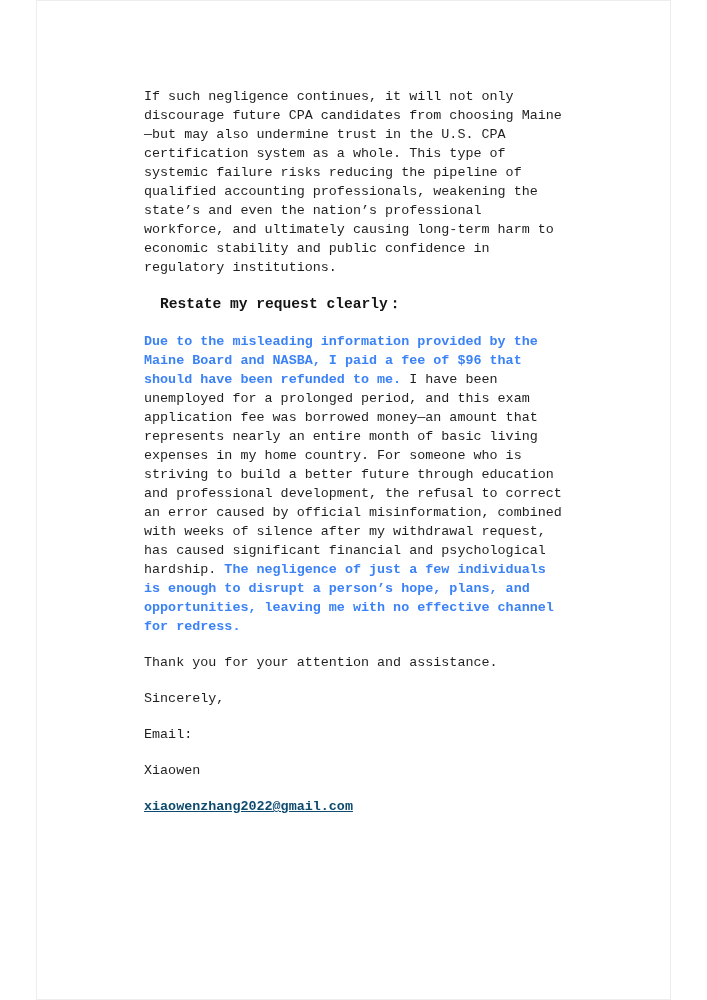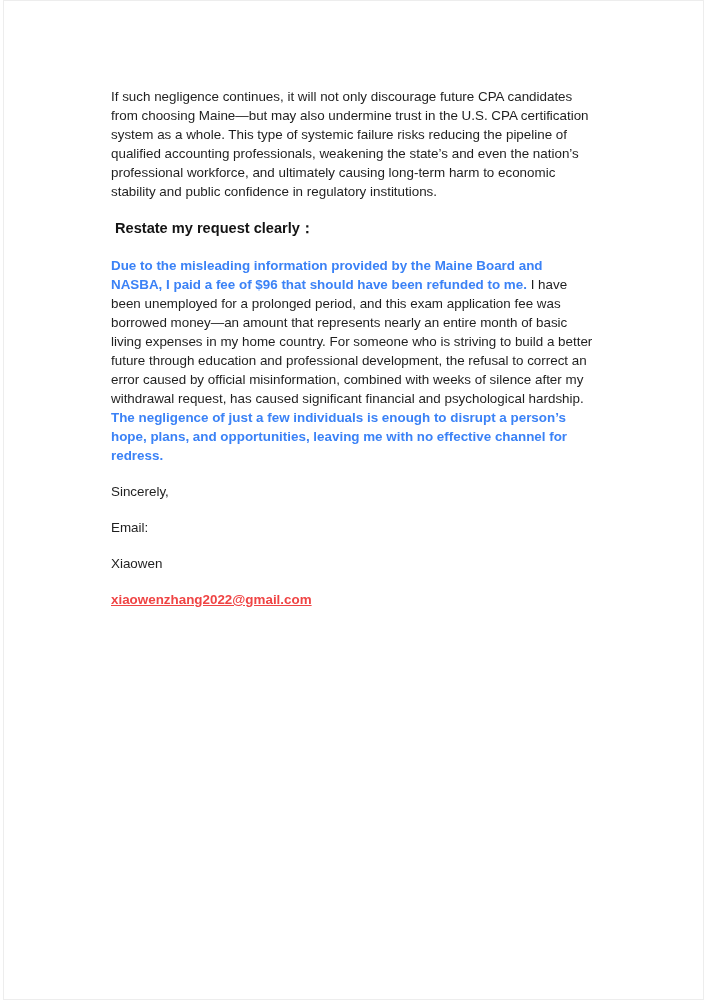--- a/index.html
+++ b/index.html
@@ -2,55 +2,55 @@
 <html><head>
 <meta charset="utf-8">
 <style>
   html, body {
     margin: 0;
     padding: 0;
     background: #ffffff;
   }
   .page {
     position: relative;
-    width: 701px;
+    width: 635px;
     height: 1000px;
     margin: 0 auto;
     background: #ffffff;
     border: 1px solid #ededed;
     box-sizing: border-box;
     overflow: hidden;
-    font-family: Liberation Sans, sans-serif;
+    font-family: Liberation Mono, monospace;
     color: #1f1f1f;
   }
   .doc {
     box-sizing: border-box;
     padding: 86px 106px 0 107px;
   }
   .doc p {
     margin: 0 0 17px 0;
     font-size: 13.4px;
     line-height: 19px;
     text-align: left;
   }
   .doc h2 {
-    margin: 0 0 18px 4px;
+    margin: 0 0 18px 16px;
     font-size: 14.6px;
     line-height: 20px;
     font-weight: bold;
     color: #141414;
   }
   .bold {
     font-weight: bold;
     color: #3b82f6;
   }
   .email-link {
     display: inline-block;
     font-weight: bold;
-    color: #ef4444;
+    color: #0c4a6e;
     text-decoration: underline;
     cursor: pointer;
   }
   .link-line {
     margin: 0 0 17px 0;
     font-size: 13.4px;
     line-height: 19px;
   }
 </style>
 </head>
@@ -59,20 +59,21 @@
 <div class="page">
   <div class="doc">
 
     <p>If such negligence continues, it will not only discourage future CPA candidates from choosing Maine—but may also undermine trust in the U.S. CPA certification system as a whole. This type of systemic failure risks reducing the pipeline of qualified accounting professionals, weakening the state’s and even the nation’s professional workforce, and ultimately causing long-term harm to economic stability and public confidence in regulatory institutions.</p>
 
     <h2>Restate my request clearly：</h2>
 
     <p><span class="bold">Due to the misleading information provided by the Maine Board and NASBA, I paid a fee of $96 that should have been refunded to me.</span><span> I have been unemployed for a prolonged period, and this exam application fee was borrowed money—an amount that represents nearly an entire month of basic living expenses in my home country. For someone who is striving to build a better future through education and professional development, the refusal to correct an error caused by official misinformation, combined with weeks of silence after my withdrawal request, has caused significant financial and psychological hardship. </span><span class="bold">The negligence of just a few individuals is enough to disrupt a person’s hope, plans, and opportunities, leaving me with no effective channel for redress.</span></p>
 
 
+    <p>Thank you for your attention and assistance.</p>
 
     <p>Sincerely,</p>
 
     <p>Email:</p>
 
     <p>Xiaowen</p>
 
     <div class="link-line">
       <a class="email-link" href="#">xiaowenzhang2022@gmail.com</a>
     </div>

